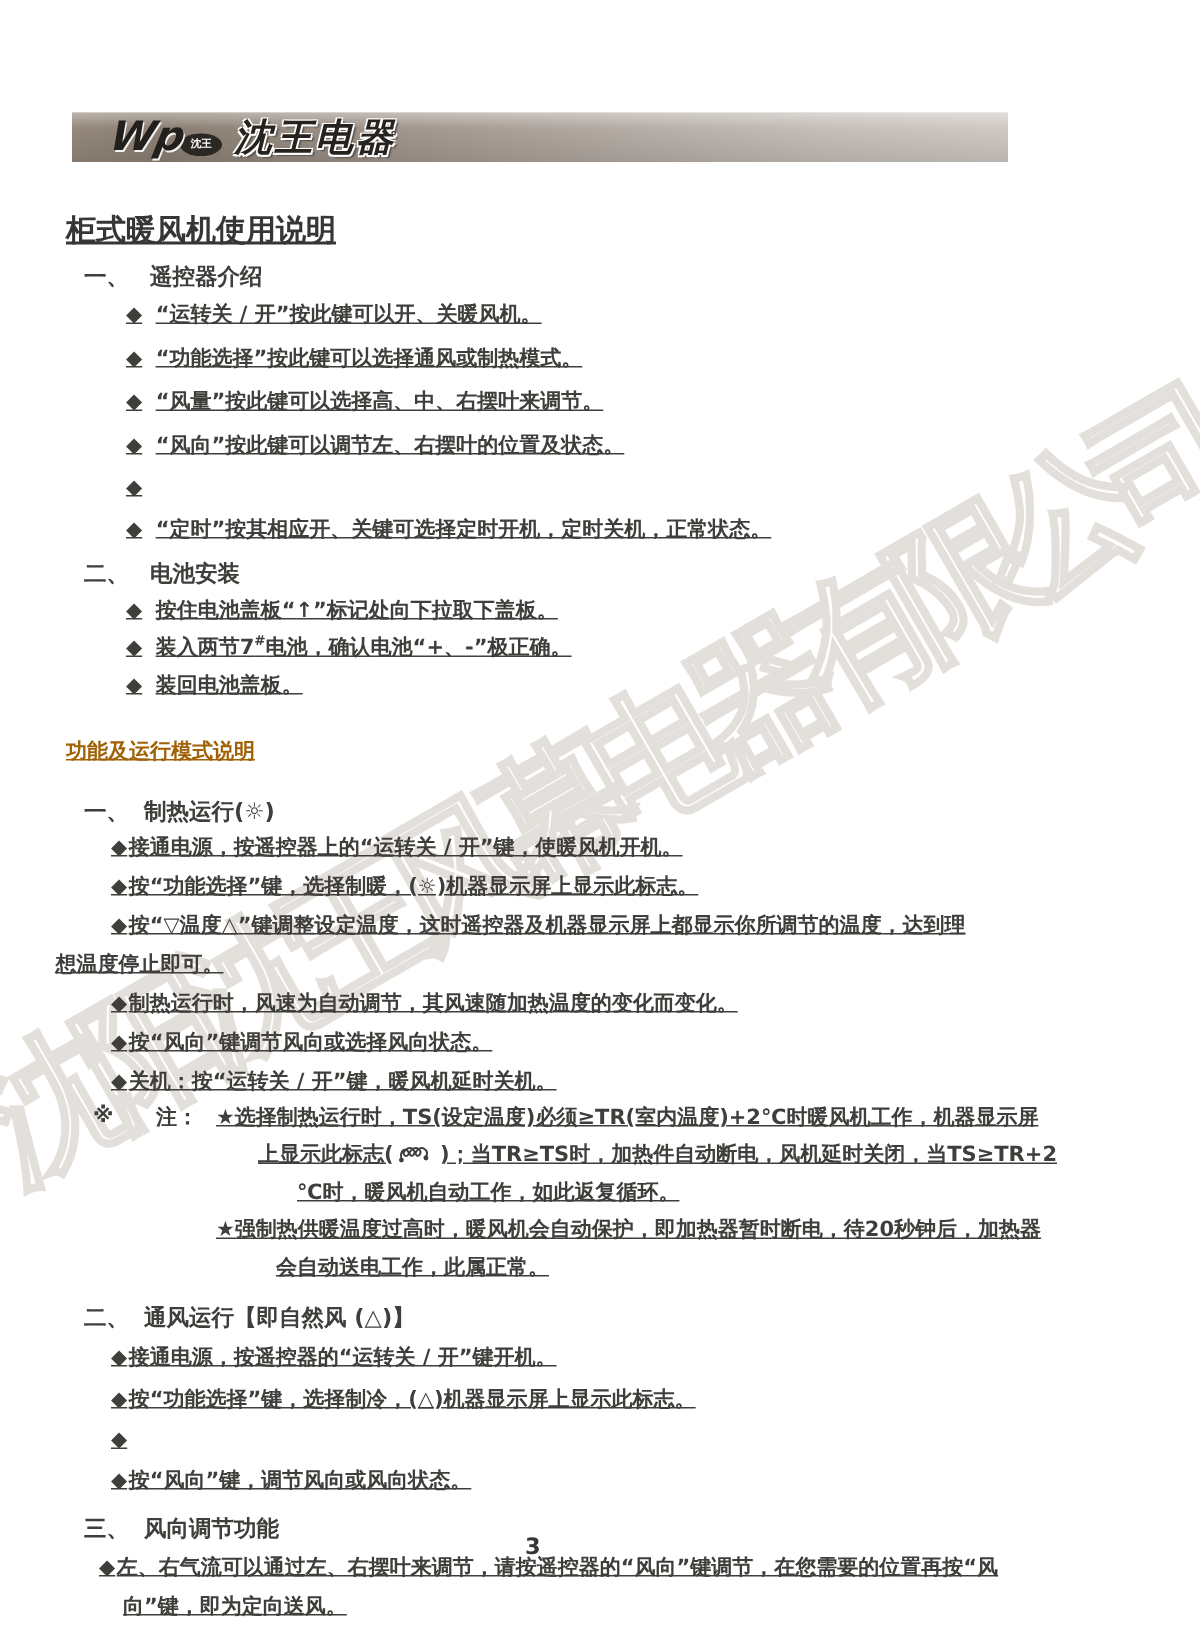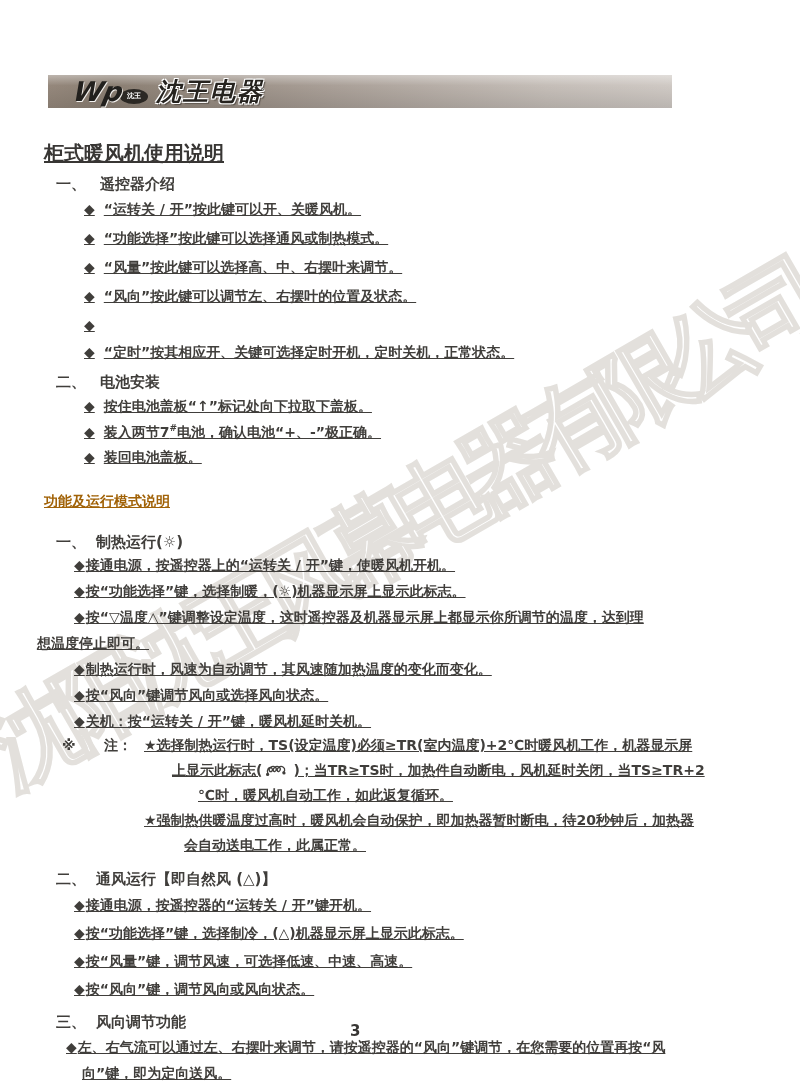--- a/index.html
+++ b/index.html
@@ -227,21 +227,20 @@
       <li class="line" style="margin-bottom:10px">
           <span class="bullet-glyph">◆</span>
           <span>接通电源，按遥控器的“运转关 / 开”键开机。</span>
         </li>
       <li class="line" style="margin-bottom:10px">
           <span class="bullet-glyph">◆</span>
           <span>按“功能选择”键，选择制冷，(△)机器显示屏上显示此标志。</span>
         </li>
       <li class="line" style="margin-bottom:10px">
           <span class="bullet-glyph">◆</span>
-          <span>按“风量”键，调节风速，可选择低速、中速、高速。</span>
         </li>
       <li class="line">
           <span class="bullet-glyph">◆</span>
           <span>按“风向”键，调节风向或风向状态。</span>
         </li>
     </ul>
 
     <div class="sec-head sec-head-tight" style="margin-top:14px">
       <span class="sec-label">三、</span>
       <span>风向调节功能</span>

